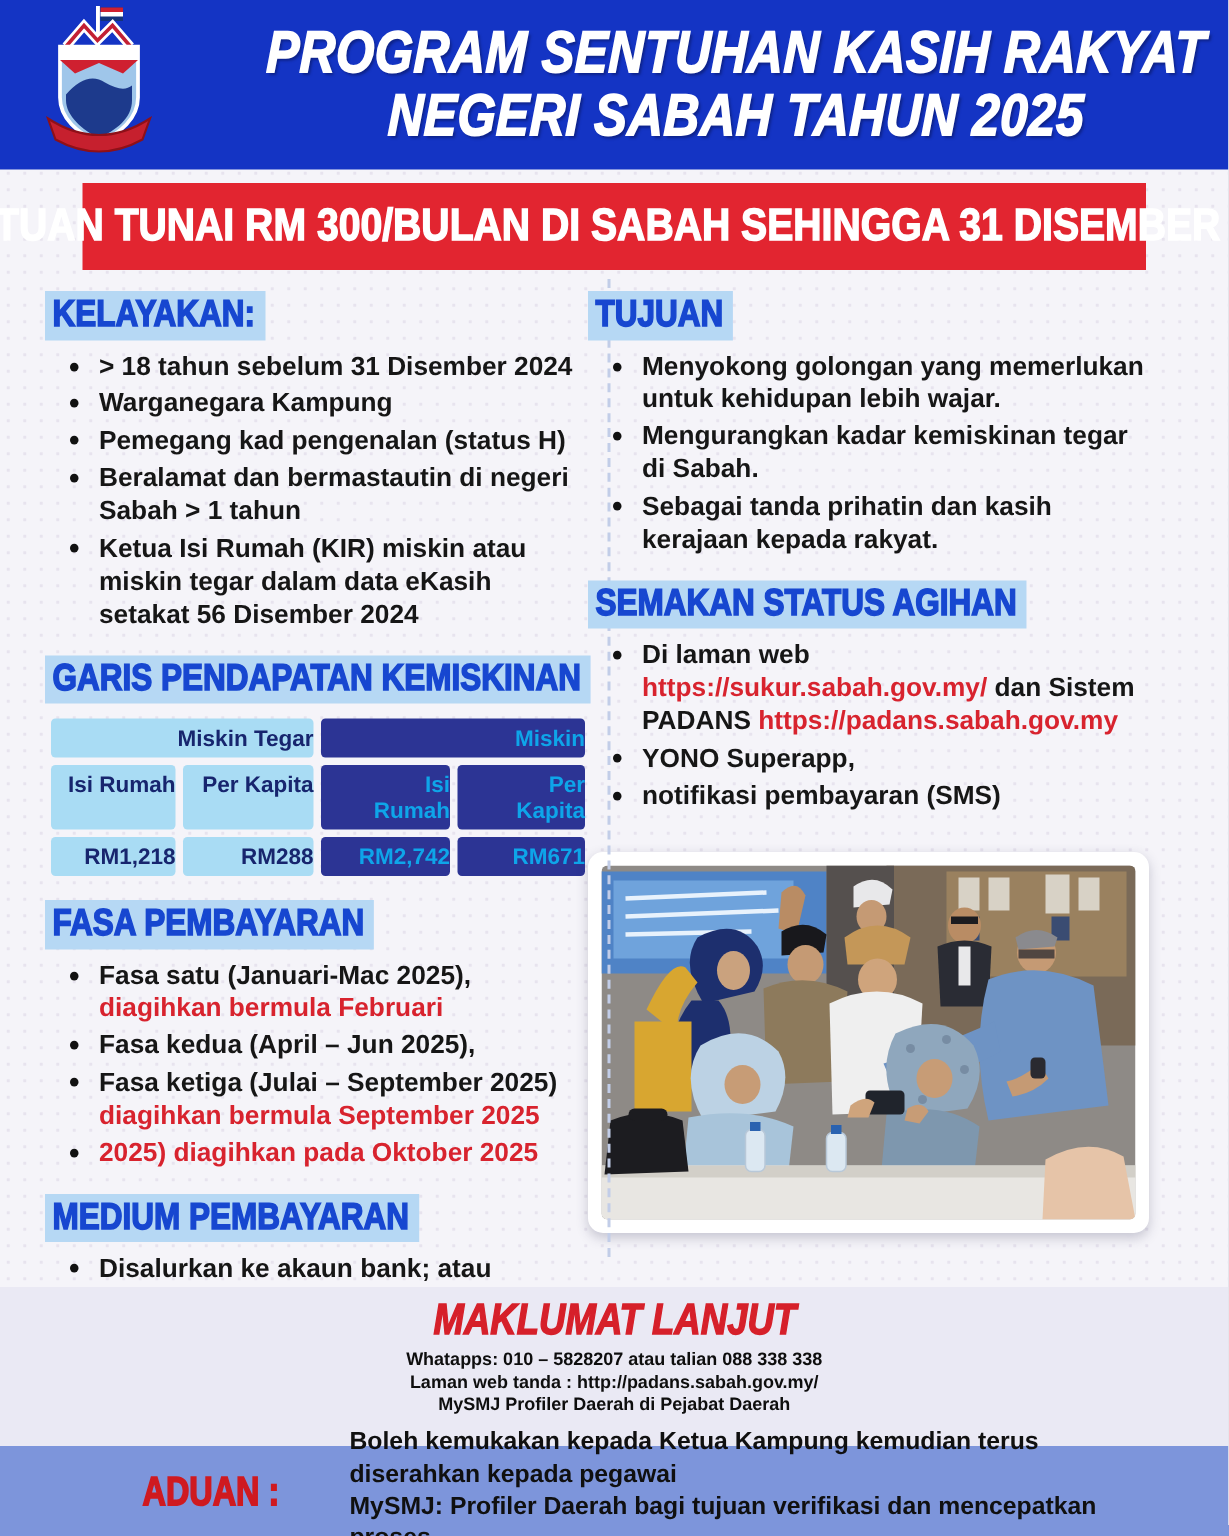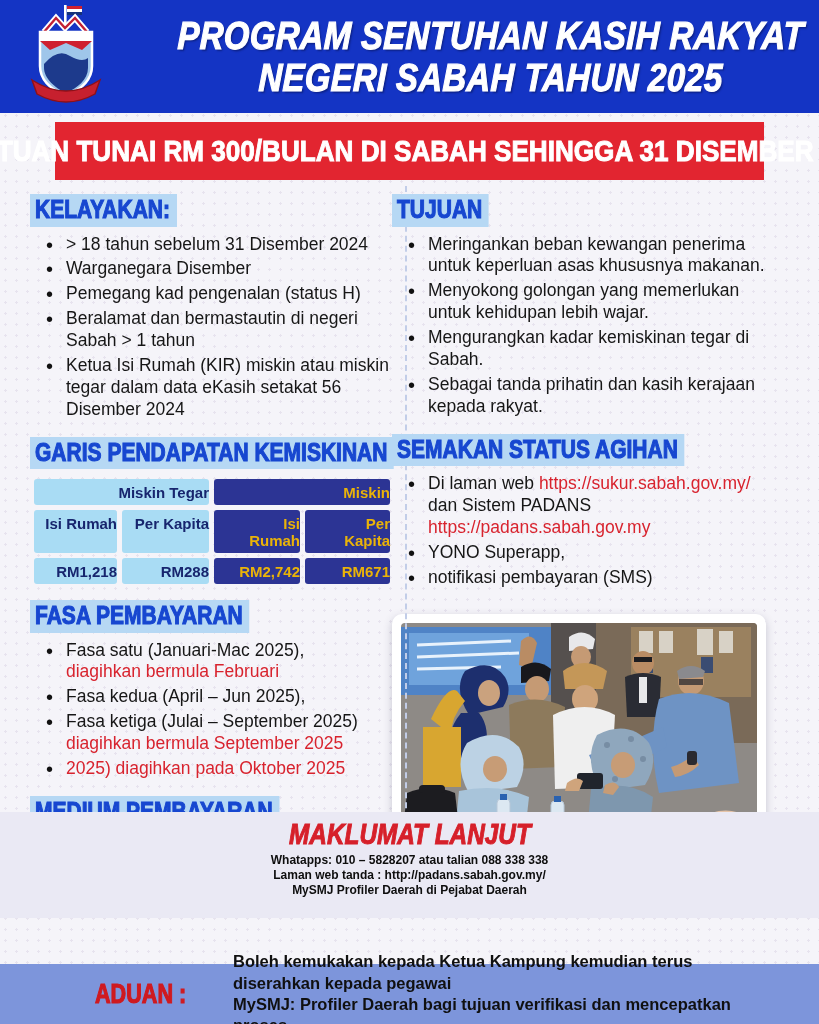--- a/index.html
+++ b/index.html
@@ -44,46 +44,46 @@
   .col-right { width:377px; }
   .sec { margin-bottom:16px; }
   .sec-title {
     display:inline-block; background:#b6d8f4; color:#1747d0;
     font-weight:bold; font-size:25px; line-height:1.1; padding:2px 8px 3px 6px;
     transform:scaleX(.84); transform-origin:0 50%;
     -webkit-text-stroke:1.1px #1747d0; white-space:nowrap;
   }
   ul.blist { list-style:none; margin:7px 0 0 14px; }
   ul.blist li {
-    position:relative; padding-left:22px; font-size:17.5px; font-weight:normal;
+    position:relative; padding-left:22px; font-size:17.5px; font-weight:bold;
     color:#161616; line-height:1.25; margin-bottom:3px;
   }
   ul.blist li::before {
     content:"•"; position:absolute; left:2px; top:-1px; font-size:20px; color:#111;
   }
   .t-red { color:#d8232e; display:block; }
   .t-link { color:#d8232e; }
   
   .ptable { display:grid; grid-template-columns:83px 87px 86px 85px; gap:5px; margin:10px 0 0 4px; }
   .pcell {
     border-radius:3px; text-align:right; font-weight:bold; font-size:15px;
     padding:5px 0 4px 0;
   }
   .c-light { background:#a9dcf4; color:#17256e; }
-  .c-dark  { background:#2c3494; color:#eab308;padding-left:24px; }
+  .c-dark  { background:#2c3494; color:#0ea5e9;padding-left:24px; }
   .span2 { grid-column:span 2; }
   
   .photo-frame {
     width:374px; margin-top:26px; background:#ffffff; border-radius:10px;
     padding:9px; box-shadow:0 3px 8px rgba(60,60,90,.25);
   }
   .photo-frame svg { display:block; border-radius:4px; }
   
   .footer-light {
-    position:absolute; left:0; right:0; top:812px; height:106px;
+    position:absolute; left:0; right:0; top:858px; height:106px;
     background:#eae9f4; text-align:center; padding-top:6px;
   }
   .f-title {
     display:inline-block; color:#d6202a; font-weight:bold; font-style:italic;
     font-size:29px; transform:scaleX(.84); transform-origin:50% 50%;
     -webkit-text-stroke:1px #d6202a; margin-bottom:2px; white-space:nowrap;
   }
   .f-line { font-size:12px; font-weight:bold; color:#0e0e0e; line-height:1.25; }
   .footer-blue {
     position:absolute; left:0; right:0; top:964px; height:60px;
@@ -135,21 +135,21 @@
 
   <div class="content">
     <div class="divider"></div>
 
     <div class="col-left">
 
       <div class="sec">
         <span class="sec-title">KELAYAKAN:</span>
         <ul class="blist">
           <li>&gt; 18 tahun sebelum 31 Disember 2024</li>
-          <li>Warganegara Disember</li>
+          <li>Warganegara Kampung</li>
           <li>Pemegang kad pengenalan (status H)</li>
           <li>Beralamat dan bermastautin di negeri Sabah &gt; 1 tahun</li>
           <li>Ketua Isi Rumah (KIR) miskin atau miskin tegar dalam data eKasih setakat 56 Disember 2024</li>
         </ul>
       </div>
 
       <div class="sec">
         <span class="sec-title">GARIS PENDAPATAN KEMISKINAN</span>
         <div class="ptable">
           <div class="pcell c-light span2">Miskin Tegar</div>
@@ -193,21 +193,20 @@
           <li>Dikreditkan dalam e-Wallet YONO</li>
         </ul>
       </div>
     </div>
 
     <div class="col-right">
 
       <div class="sec">
         <span class="sec-title">TUJUAN</span>
         <ul class="blist">
-          <li>Meringankan beban kewangan penerima untuk keperluan asas khususnya makanan.</li>
           <li>Menyokong golongan yang memerlukan untuk kehidupan lebih wajar.</li>
           <li>Mengurangkan kadar kemiskinan tegar di Sabah.</li>
           <li>Sebagai tanda prihatin dan kasih kerajaan kepada rakyat.</li>
         </ul>
       </div>
 
       <div class="sec">
         <span class="sec-title">SEMAKAN STATUS AGIHAN</span>
         <ul class="blist">
           <li>

